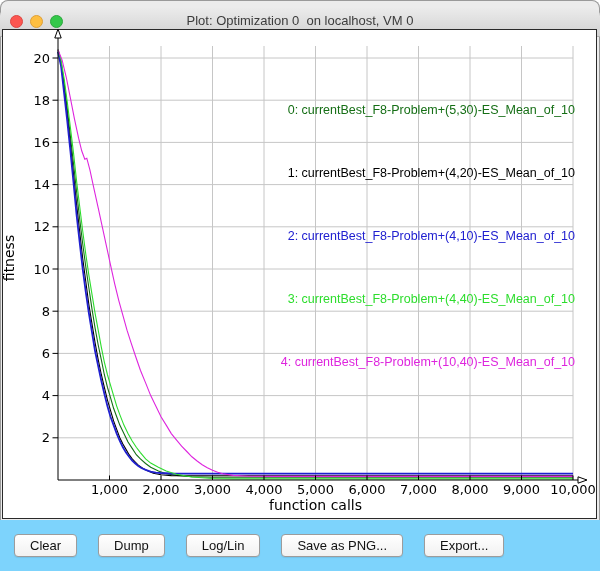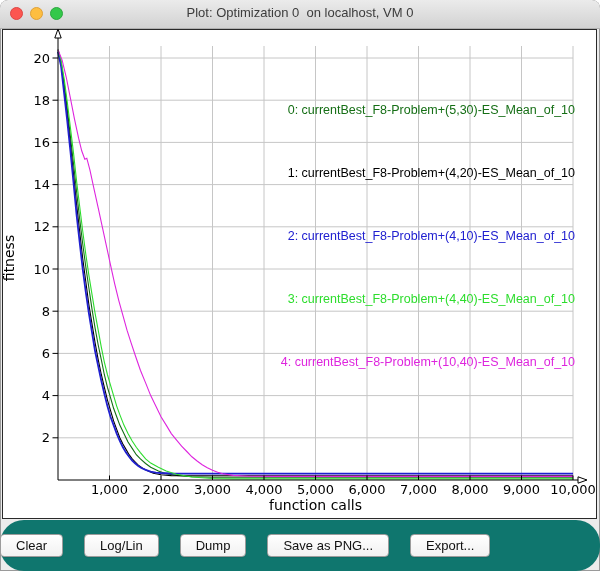--- a/index.html
+++ b/index.html
@@ -1,40 +1,40 @@
 <!DOCTYPE html>
 <html><head>
 <meta charset="utf-8">
 <style>
   html,body{margin:0;padding:0;background:#fff;}
   body{width:600px;height:571px;font-family:"Liberation Sans","DejaVu Sans",sans-serif;}
   .window{position:relative;width:600px;height:571px;overflow:hidden;background:#ececec;
           border-radius:8px 8px 0 0;box-shadow:inset 0 0 0 1px #9a9a9a;}
   
-  .titlebar{position:absolute;left:0;top:0;width:600px;height:28px;
+  .titlebar{position:absolute;left:0;top:8px;width:600px;height:28px;
             background:linear-gradient(#ebebeb,#d2d2d2);
             border-bottom:1px solid #b0b0b0;border-radius:8px 8px 0 0;}
   .titlebar .title{position:absolute;left:0;right:0;top:5px;text-align:center;
             font-size:13px;font-weight:500;color:#3c3c3c;white-space:pre;}
   .lights{position:absolute;left:10px;top:7px;display:flex;gap:7px;}
   .light{width:13px;height:13px;border-radius:50%;box-sizing:border-box;}
   .light.red{background:#fc5650;border:1px solid #dd4643;}
   .light.yellow{background:#fdbe41;border:1px solid #dfa037;}
   .light.green{background:#34c84a;border:1px solid #2da73f;}
   
   .plot-panel{position:absolute;left:2px;top:29px;width:595px;height:490px;
               background:#fff;border:1px solid #2a2a2a;box-sizing:border-box;}
   #chart-svg{position:absolute;left:0;top:0;width:600px;height:571px;pointer-events:none;}
   #chart-svg text{font-family:"DejaVu Sans","Liberation Sans",sans-serif;fill:#000;}
   .legend{position:absolute;top:58px;right:25px;text-align:right;
           font-size:12.5px;line-height:21px;white-space:pre;}
   
   .button-bar{position:absolute;left:0;top:520px;width:600px;height:51px;
-              background:#0f766e;display:flex;align-items:center;gap:21px;
-              box-sizing:border-box;border-radius:24px;}
+              background:#7dd3fc;display:flex;align-items:center;gap:21px;
+              padding-left:14px;box-sizing:border-box;}
   .mac-btn{height:23px;padding:0 15px;font-size:13px;color:#111;
            font-family:"Liberation Sans","DejaVu Sans",sans-serif;
            background:linear-gradient(#ffffff,#f1f1f1);
            border:1px solid #9c9c9c;border-radius:4px;
            box-shadow:0 1px 1px rgba(0,0,0,.08);cursor:default;}
 </style>
 </head>
 <body>
 
 <div class="window">
@@ -127,19 +127,19 @@
   <div class="legend">
     <div style="color: rgb(21, 110, 21);">0: currentBest_F8-Problem+(5,30)-ES_Mean_of_10</div>
     <div style="color: rgb(0, 0, 0);">1: currentBest_F8-Problem+(4,20)-ES_Mean_of_10</div>
     <div style="color: rgb(32, 32, 208);">2: currentBest_F8-Problem+(4,10)-ES_Mean_of_10</div>
     <div style="color: rgb(45, 221, 45);">3: currentBest_F8-Problem+(4,40)-ES_Mean_of_10</div>
     <div style="color: rgb(222, 37, 222);">4: currentBest_F8-Problem+(10,40)-ES_Mean_of_10</div>
   </div>
 
   <div class="button-bar">
     <button class="mac-btn">Clear</button>
+    <button class="mac-btn">Dump</button>
     <button class="mac-btn">Log/Lin</button>
-    <button class="mac-btn">Dump</button>
     <button class="mac-btn">Save as PNG...</button>
     <button class="mac-btn">Export...</button>
   </div>
 
 </div>
 
 </body></html>

